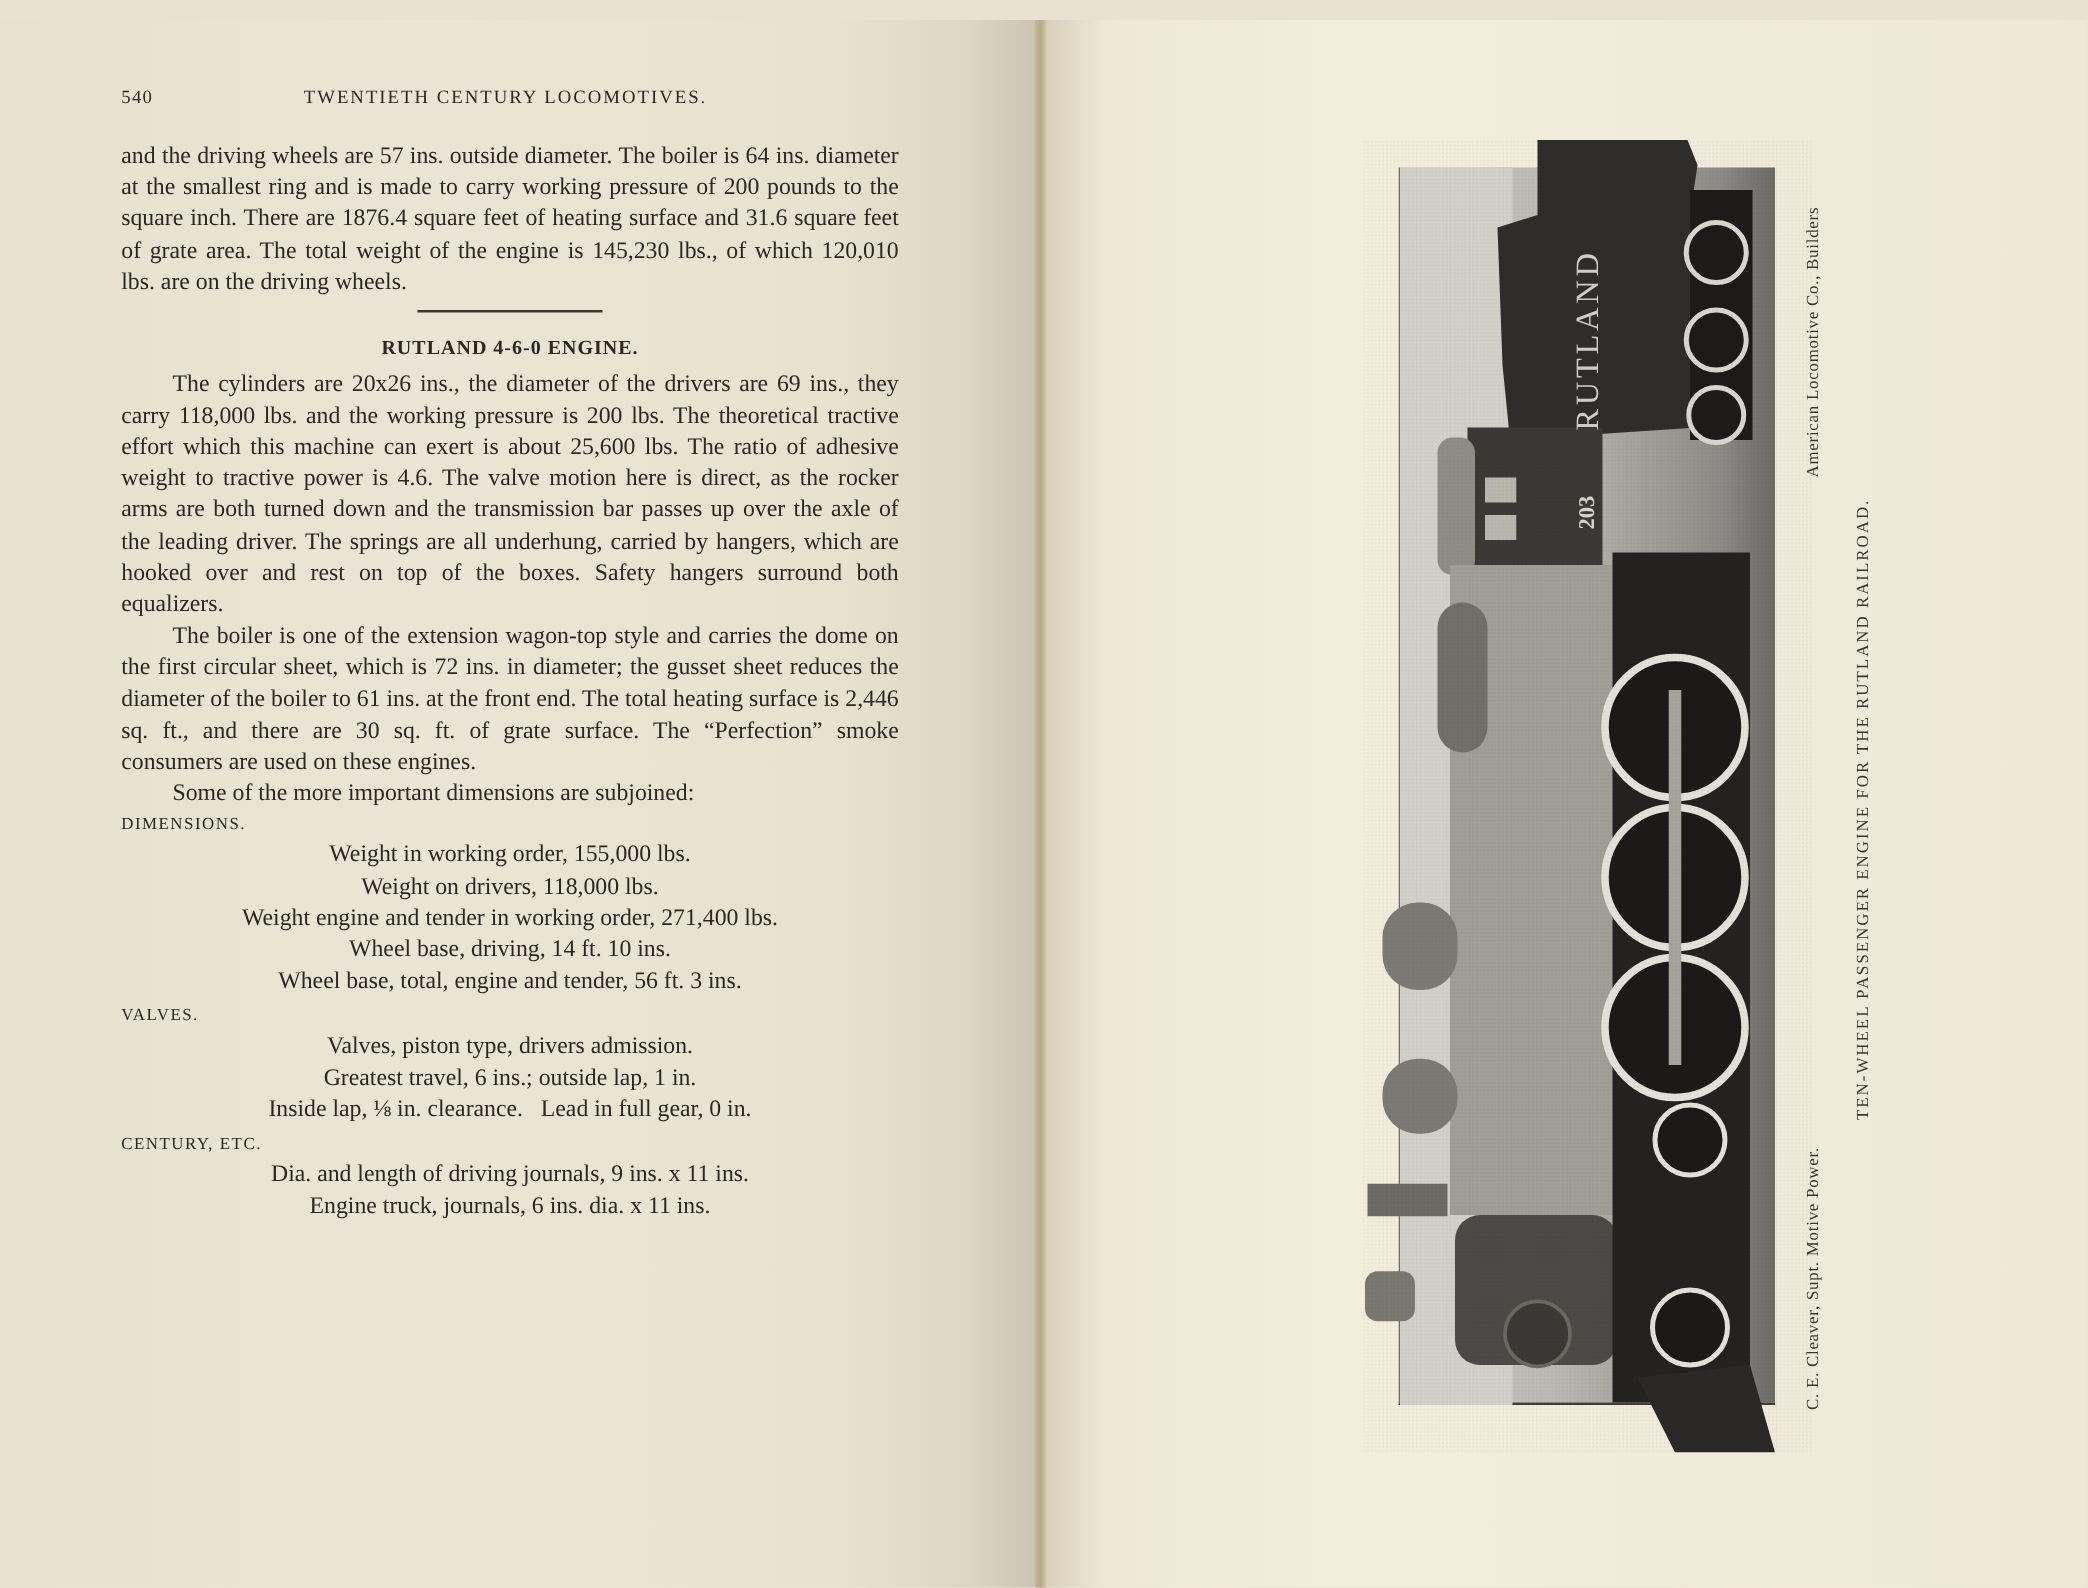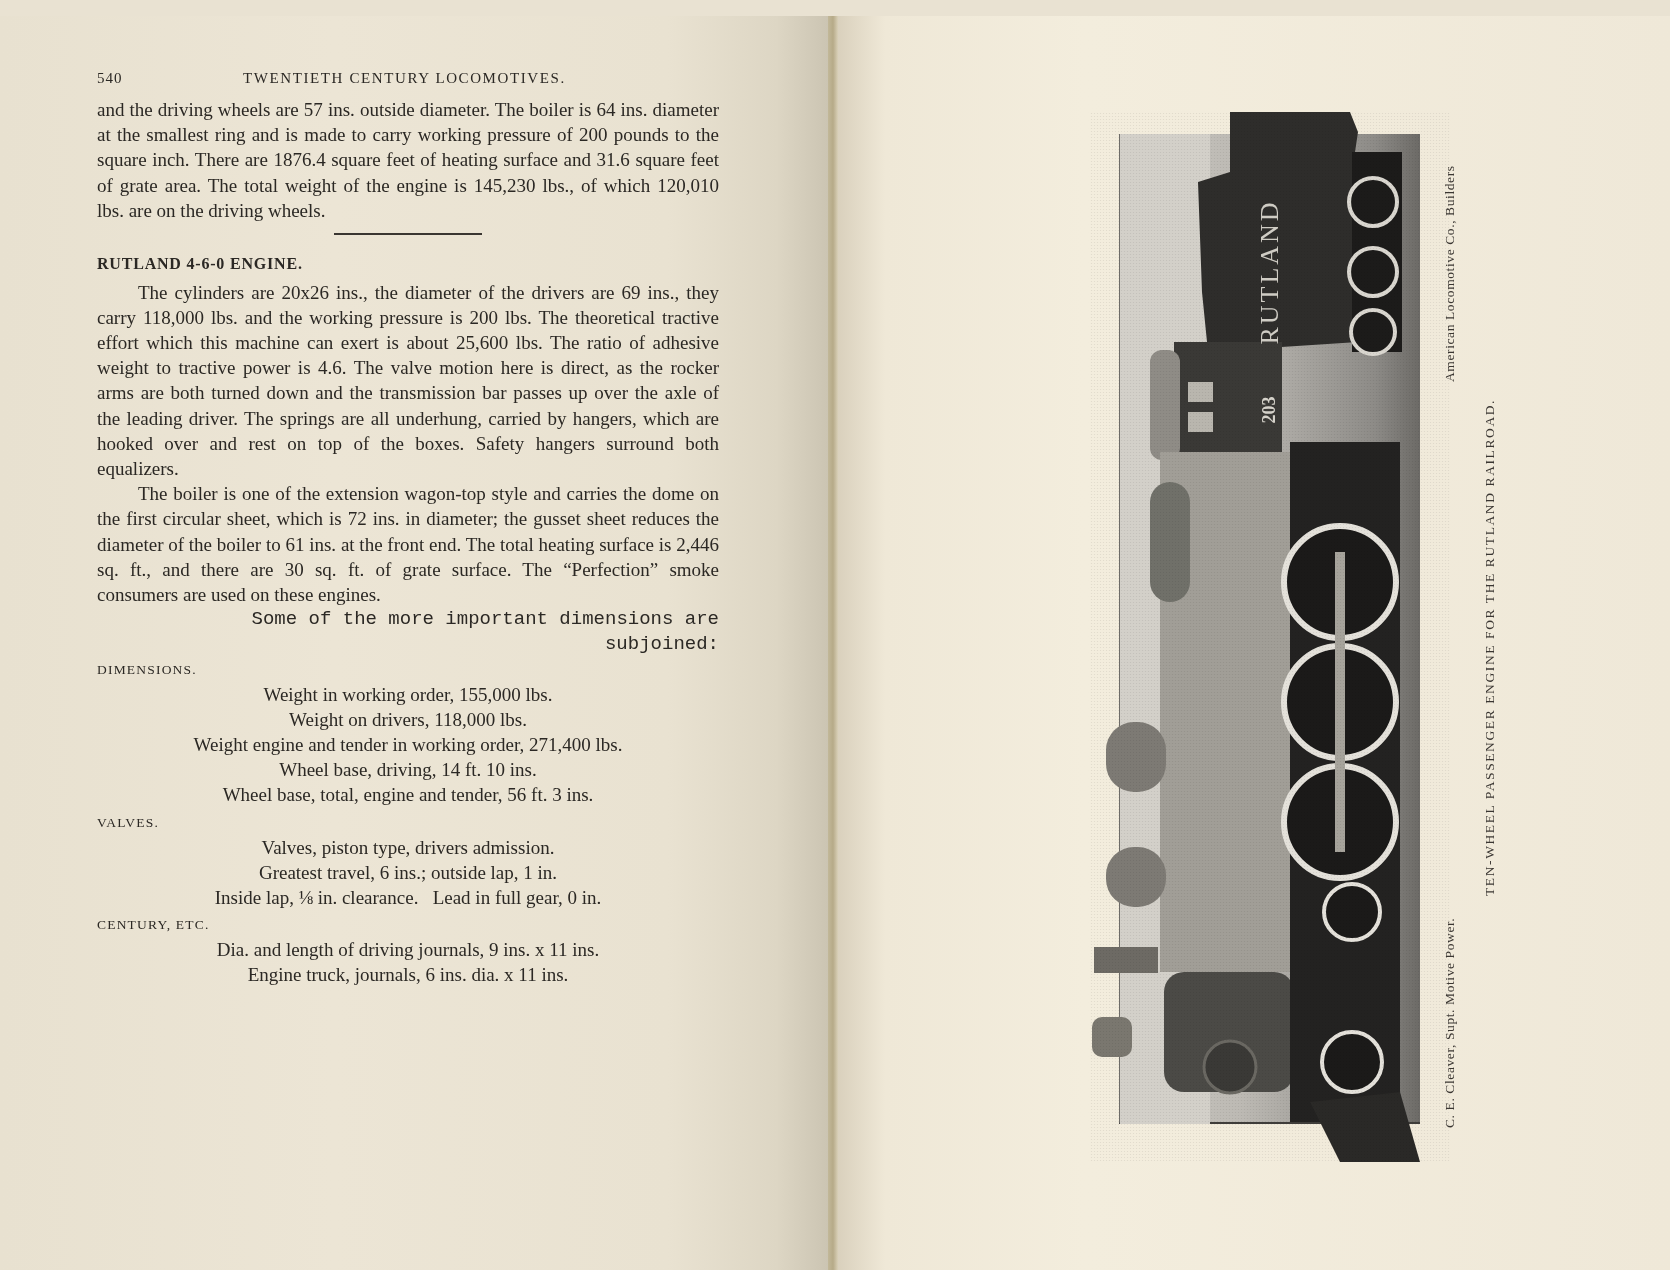--- a/index.html
+++ b/index.html
@@ -27,39 +27,39 @@
       background: linear-gradient(to right, #c2b899 0%, #b6aa88 50%, #d9d0b8 100%);
     }
     
     .running-head {
       position: absolute; top: 52px; left: 97px; width: 622px; height: 22px;
       font-size: 15px; letter-spacing: 1px;
     }
     .running-head .folio { position: absolute; left: 0; top: 2px; font-size: 15px; }
     .running-head .title { position: absolute; left: 146px; top: 2px; letter-spacing: 1.6px; }
     .body {
-      position: absolute; top: 81px; left: 97px; width: 622px;
+      position: absolute; top: 96px; left: 97px; width: 622px;
       font-size: 19px; line-height: 25.2px; text-align: justify;
     }
     .body p { margin: 0; }
     .body p.indent { text-indent: 41px; }
     .rule {
       width: 148px; height: 1.5px; background: #3a3631;
       margin: 10px auto 17px auto;
     }
     .section-title {
-      text-align: left; font-size: 16px; font-weight: bold;
+      text-align: center; font-size: 16px; font-weight: bold;
       letter-spacing: 0.8px; margin-bottom: 4px; line-height: 24px;
     }
     .subhead {
       text-align: left; font-size: 13.5px; letter-spacing: 1.2px;
       line-height: 24px;
     }
     .spec-line { text-align: center; }
-    .intro-line { text-indent: 41px; margin-top: 3px; text-align: right; font-family: Liberation Mono, monospace; }
+    .intro-line { text-indent: 41px; margin-top: 3px; text-align: left; }
     
     .plate {
       position: absolute; left: 1119px; top: 118px; width: 301px; height: 990px;
       background: linear-gradient(to right, #c9c6c0 0%, #bdbab4 40%, #8d8b87 85%, #6c6a66 100%);
       border-left: 1px solid #6d6b67; border-bottom: 2px solid #3f3d3a;
       overflow: visible;
     }
     .loco-svg { position: absolute; left: -30px; top: -22px; width: 360px; height: 1050px; }
     .caption {
       position: absolute; transform-origin: left top;

